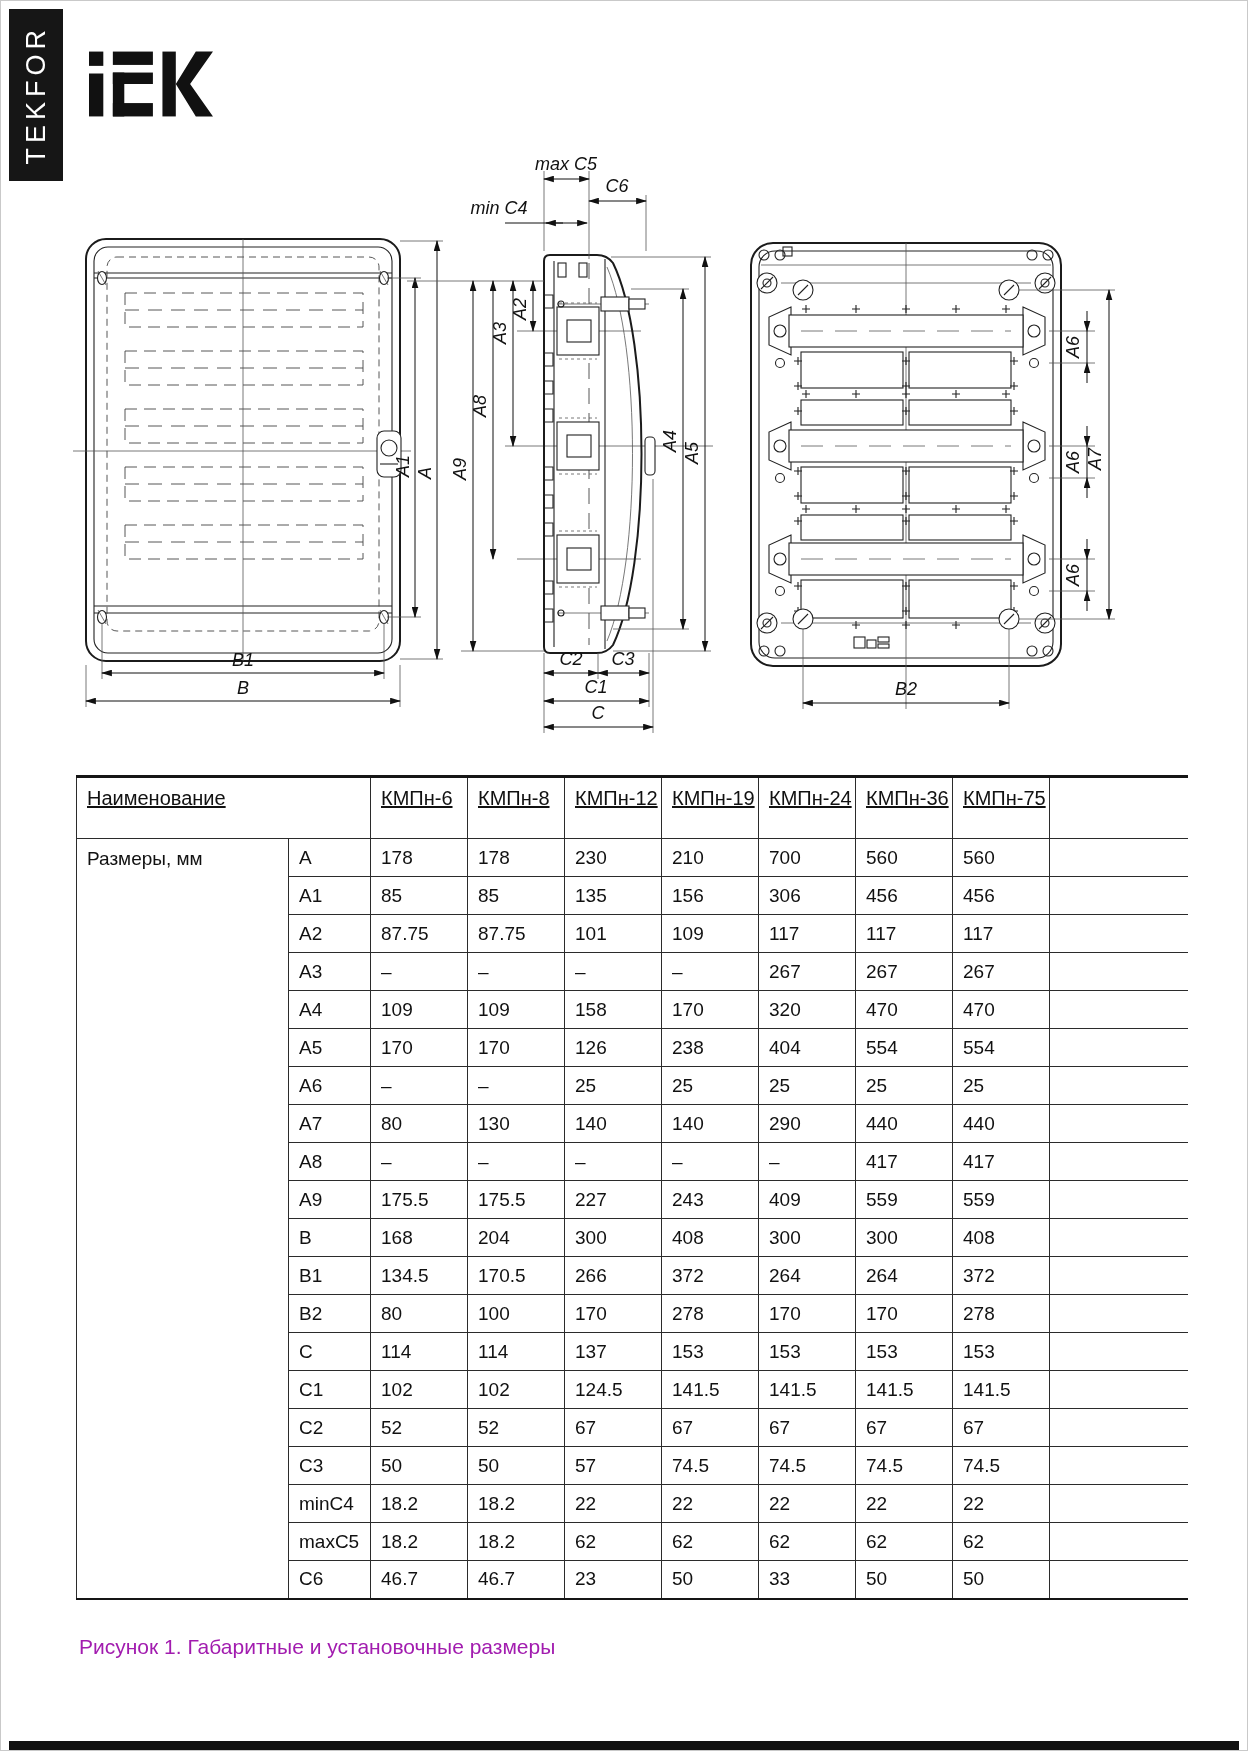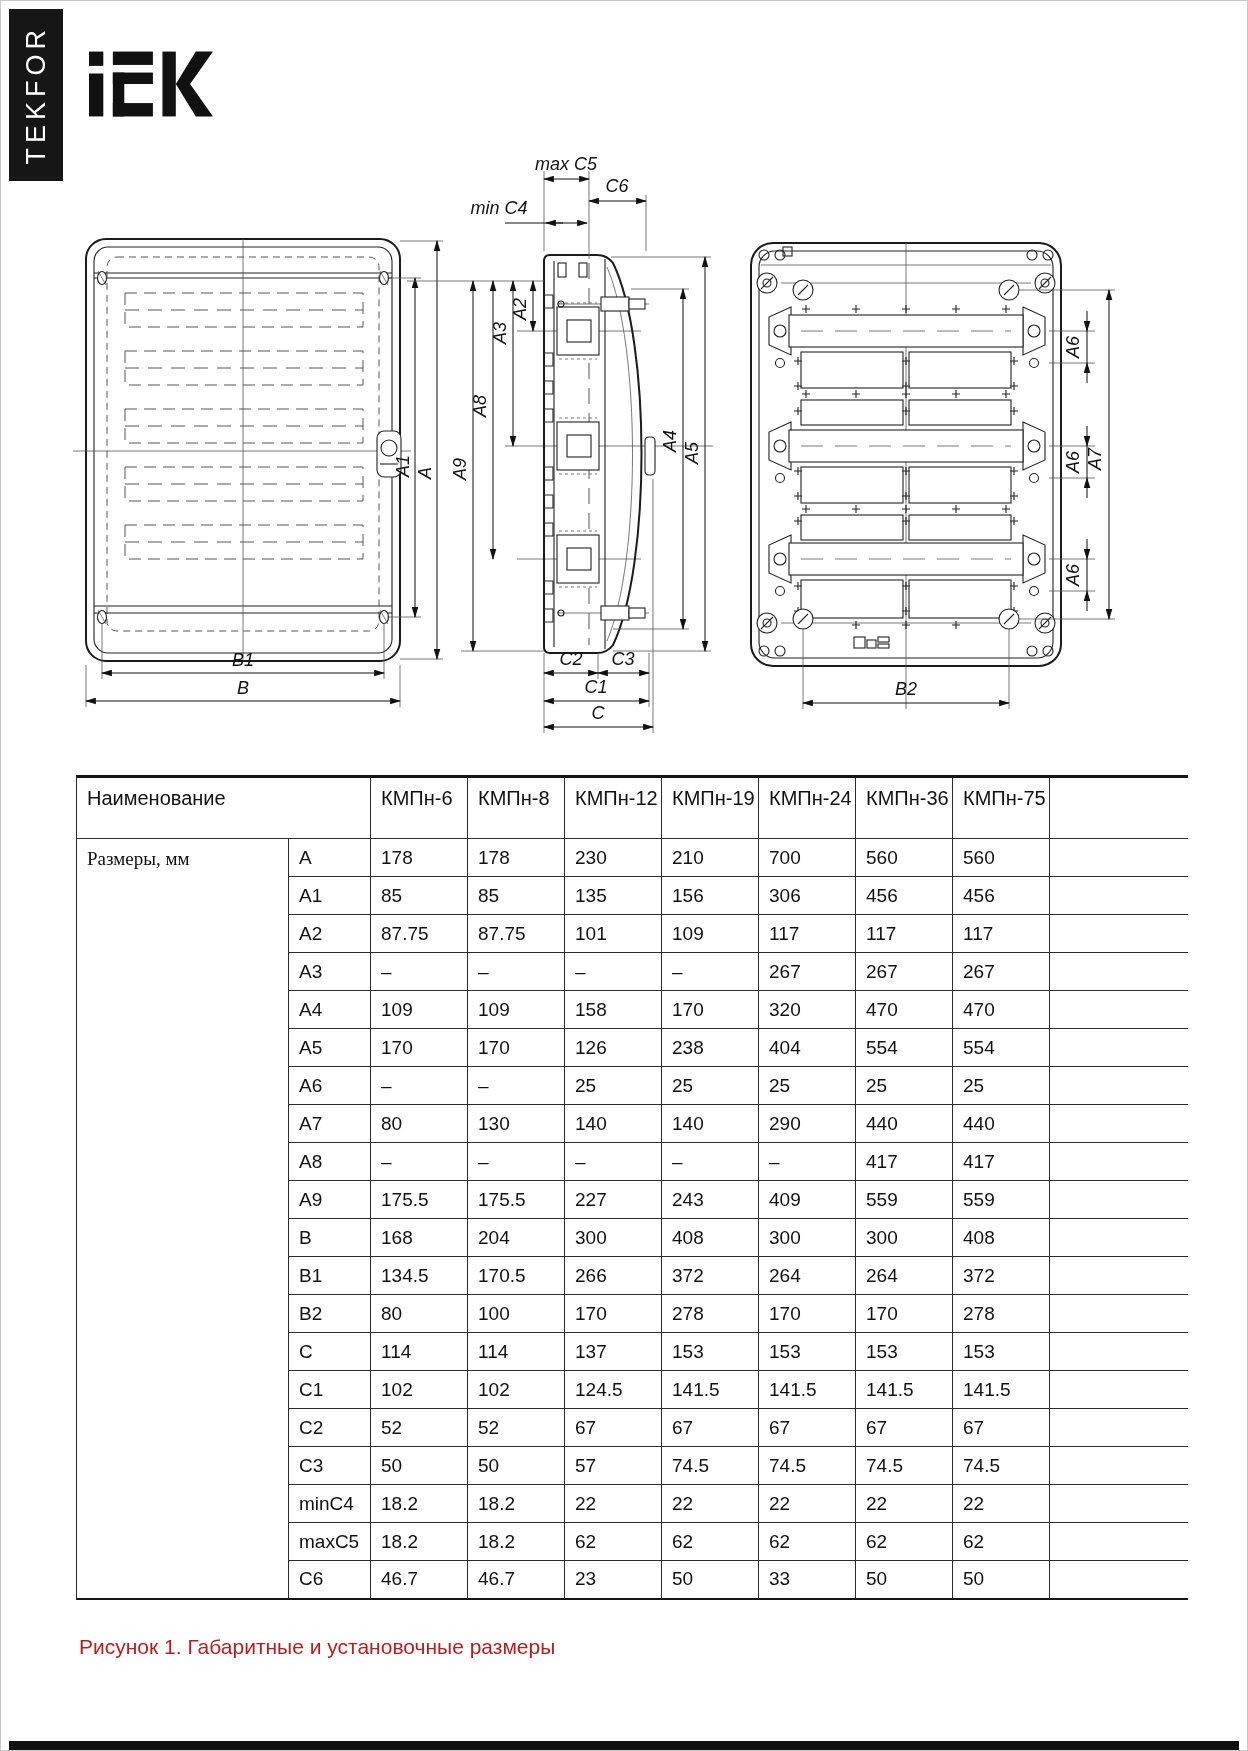--- a/index.html
+++ b/index.html
@@ -23,26 +23,26 @@
   .d{fill:none;stroke:#444;stroke-width:.9;}
   .w{fill:#fff;}
   .dim{fill:none;stroke:#111;stroke-width:1;marker-start:url(#arr);marker-end:url(#arr);}
   .dimE{fill:none;stroke:#111;stroke-width:1;marker-end:url(#arr);}
   .dl{font-family:"Liberation Sans",sans-serif;font-style:italic;font-size:18px;fill:#111;text-anchor:middle;}
   
   .table-wrap{position:absolute;left:75px;top:774px;width:1111px;}
   table{border-collapse:collapse;table-layout:fixed;width:100%;
     border-top:3px solid #151515;border-bottom:2px solid #151515;border-left:1px solid #333;}
   th,td{border:1px solid #2b2b2b;box-sizing:border-box;overflow:hidden;white-space:nowrap;}
-  thead th{height:62px;vertical-align:top;text-align:left;font-weight:400;font-size:20px;padding:9px 10px;}
+  thead th{height:62px;vertical-align:top;text-align:left;font-weight:400;font-size:20px;padding:9px 10px;text-decoration:underline;}
   tbody td{height:38px;font-size:19px;padding:2px 10px;vertical-align:middle;}
-  td.group-cell{vertical-align:top;padding-top:9px;font-family:Liberation Serif, serif;}
+  td.group-cell{vertical-align:top;padding-top:9px;}
   .filler{border-right:none !important;}
   
-  .caption{position:absolute;left:78px;top:1634px;font-size:21px;color:#b91c1c;}
+  .caption{position:absolute;left:78px;top:1634px;font-size:21px;color:#a21caf;}
   .bottombar{position:absolute;left:8px;right:8px;bottom:0;height:9px;background:#111;}
 </style>
 </head>
 <body>
 
 <div class="page">
 
   <div class="brandbar">
     <span>TEKFOR</span>
   </div>

